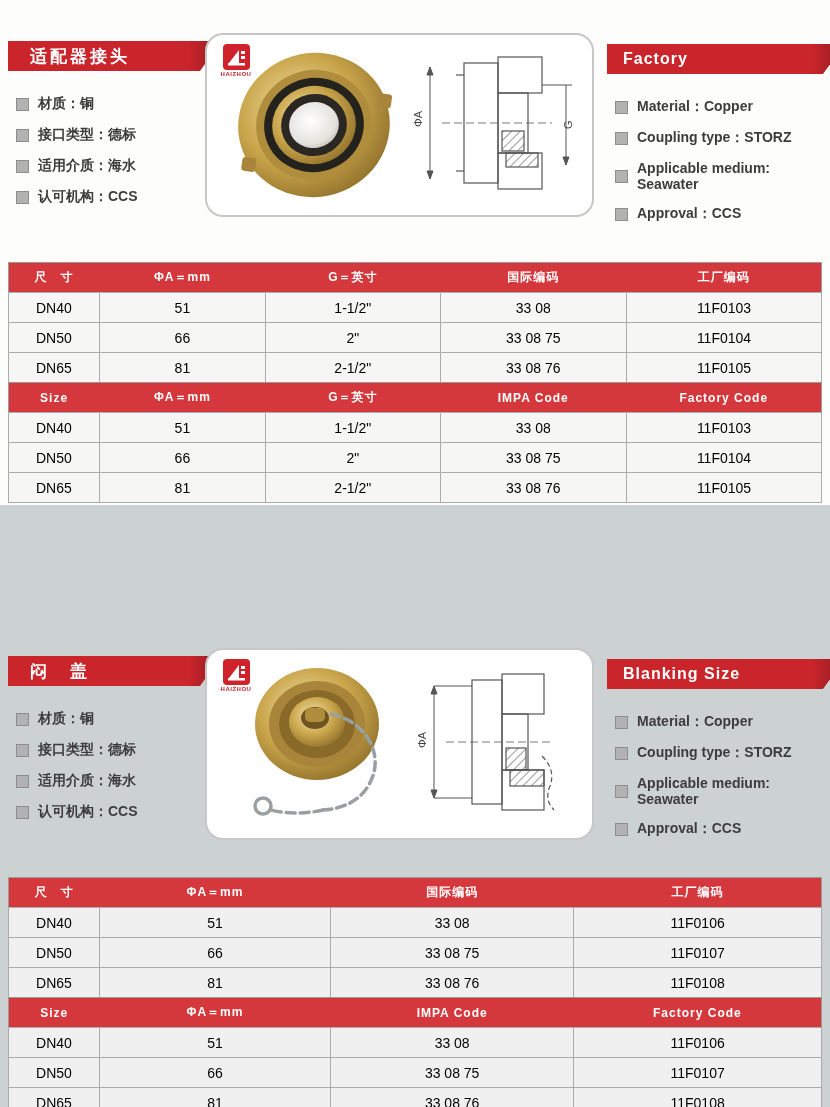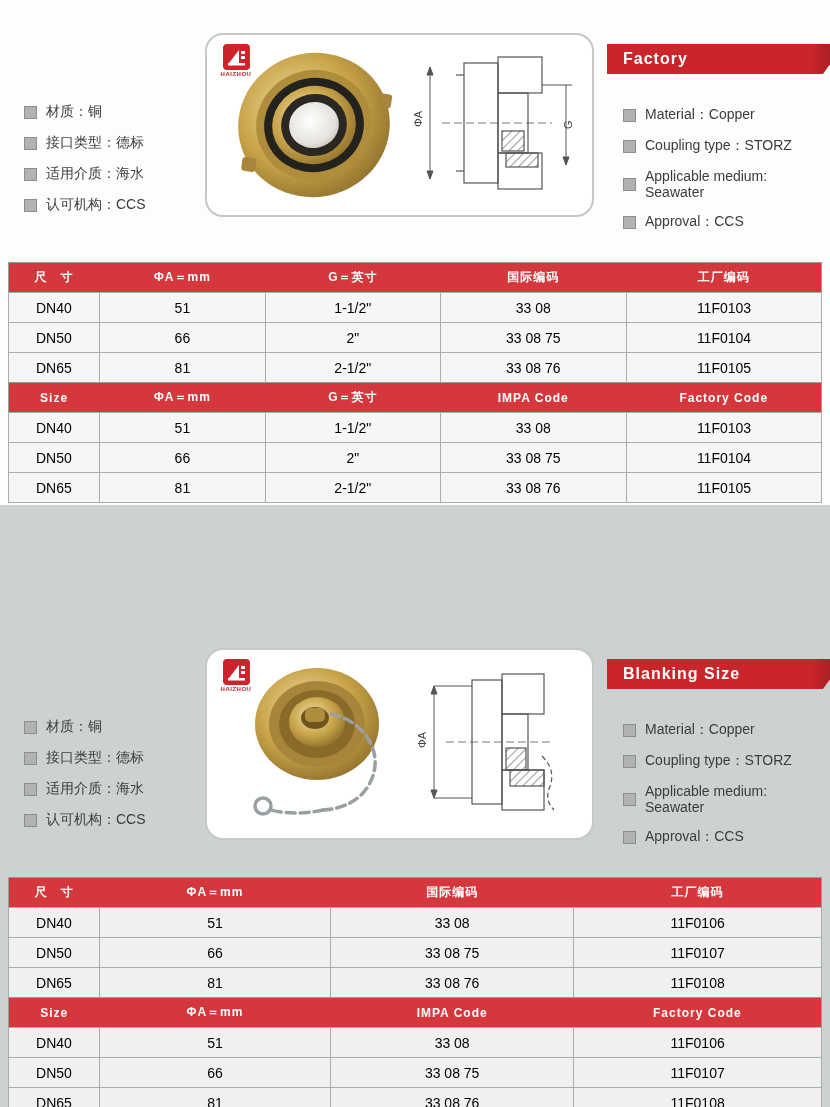--- a/index.html
+++ b/index.html
@@ -12,21 +12,21 @@
   .sec1{top:33px;}
   .sec2{top:648px;}
 
   .banner{position:absolute;height:30px;color:#fff;font-weight:bold;
           display:flex;align-items:center;
           background:linear-gradient(to right,#c9252b calc(100% - 26px),#9c1d22);
           clip-path:polygon(0 0,100% 0,100% 30%,calc(100% - 15px) 100%,0 100%);}
   .banner-cn{left:8px;top:8px;width:185px;font-size:17px;letter-spacing:3px;padding-left:22px;}
   .banner-en{left:607px;top:11px;width:215px;font-size:16px;letter-spacing:1px;padding-left:16px;}
 
-  .spec-list{position:absolute;list-style:none;margin:16px;padding:0;}
+  .spec-list{position:absolute;list-style:none;margin:8px;padding:0;font-weight:bold;}
   .spec-cn{left:8px;top:54px;}
   .spec-en{left:607px;top:57px;}
   .spec-list li{display:flex;align-items:center;margin-bottom:13px;font-size:14px;color:#3c3c3c;}
   .bullet{flex:0 0 auto;width:11px;height:11px;background:#b2b2b2;border:1px solid #8d8d8d;margin-right:9px;}
 
   
   .card{position:absolute;left:205px;top:0;width:385px;height:180px;background:#fff;
         border:2px solid #c7c7c7;border-radius:18px;}
   .logo{position:absolute;left:12px;top:9px;width:34px;text-align:center;}
   .logo-mark{width:27px;height:26px;margin:0 auto;background:#d0222a;border-radius:4px;
@@ -54,20 +54,23 @@
   .cols4 th:nth-child(3),.cols4 td:nth-child(3){width:30%;}
   .cols4 th:nth-child(4),.cols4 td:nth-child(4){width:30.5%;}
 </style>
 </head>
 <body>
 
 <div class="page">
   <div class="gray-band"></div>
 
   <section class="product sec1">
+    <div class="banner banner-cn">
+      <span>适配器接头</span>
+    </div>
     <ul class="spec-list spec-cn">
       <li>
           <span class="bullet"></span>
           <span>材质：铜</span>
         </li>
       <li>
           <span class="bullet"></span>
           <span>接口类型：德标</span>
         </li>
       <li>
@@ -234,20 +237,23 @@
           <td>DN65</td>
           <td>81</td>
           <td>2-1/2"</td>
           <td>33 08 76</td>
           <td>11F0105</td>
         </tr>
       </tbody>
     </table>
 
   <section class="product sec2">
+    <div class="banner banner-cn">
+      <span>闷　盖</span>
+    </div>
     <ul class="spec-list spec-cn">
       <li>
           <span class="bullet"></span>
           <span>材质：铜</span>
         </li>
       <li>
           <span class="bullet"></span>
           <span>接口类型：德标</span>
         </li>
       <li>

